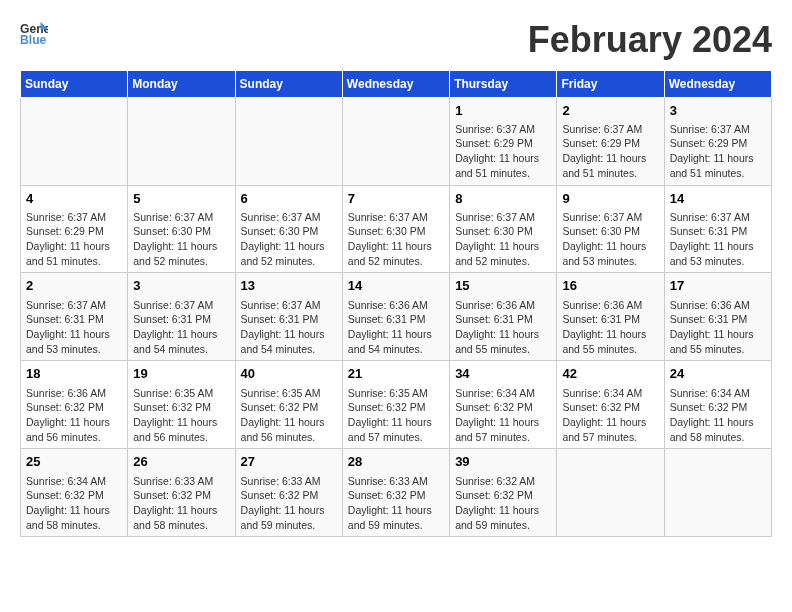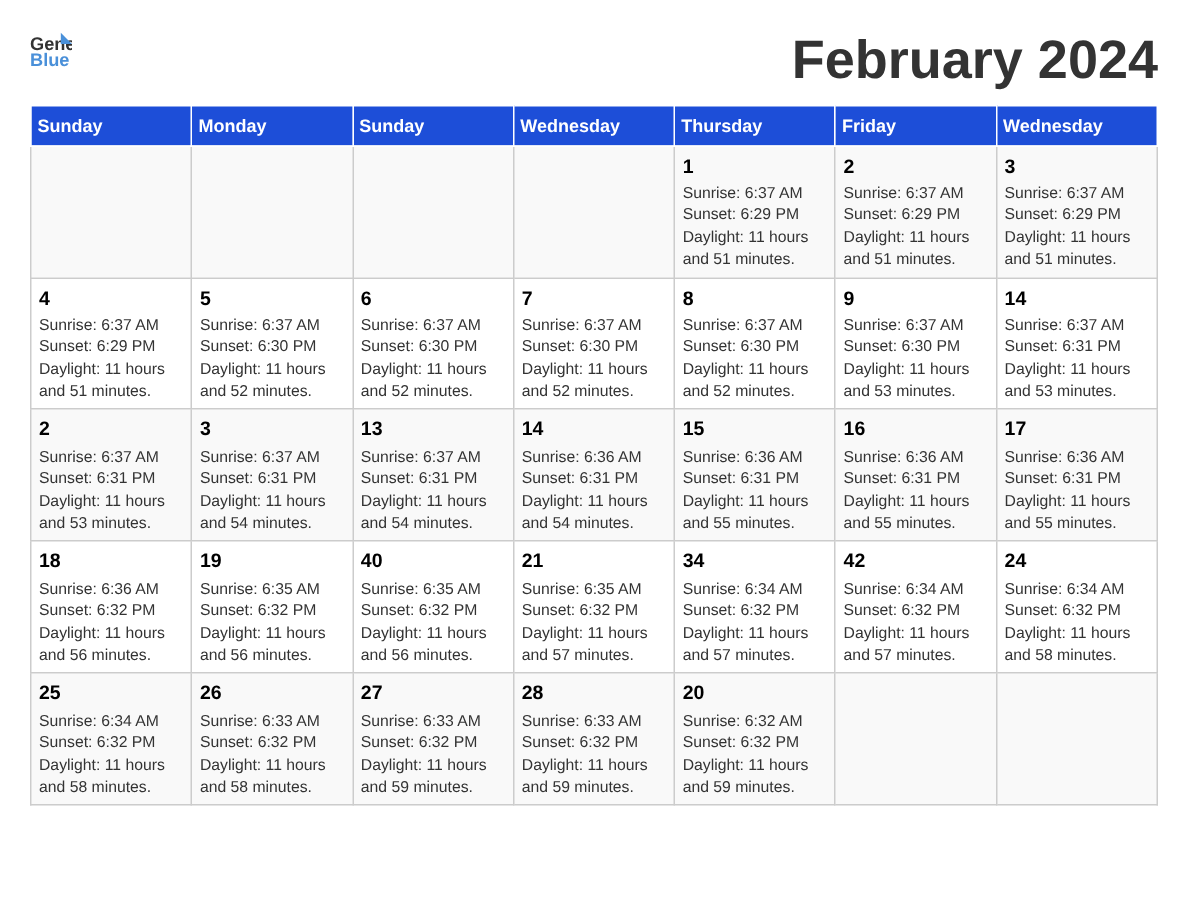--- a/index.html
+++ b/index.html
@@ -285,21 +285,21 @@
           <div class="day-info">Sunset: 6:32 PM</div>
           <div class="day-info">Daylight: 11 hours and 59 minutes.</div>
         </td>
         <td>
           <span class="day-number">28</span>
           <div class="day-info">Sunrise: 6:33 AM</div>
           <div class="day-info">Sunset: 6:32 PM</div>
           <div class="day-info">Daylight: 11 hours and 59 minutes.</div>
         </td>
         <td>
-          <span class="day-number">20</span>
+          <span class="day-number">39</span>
           <div class="day-info">Sunrise: 6:32 AM</div>
           <div class="day-info">Sunset: 6:32 PM</div>
           <div class="day-info">Daylight: 11 hours and 59 minutes.</div>
         </td>
         <td class="empty-cell"></td>
         <td class="empty-cell"></td>
       </tr>
     </tbody>
 </table>
 

